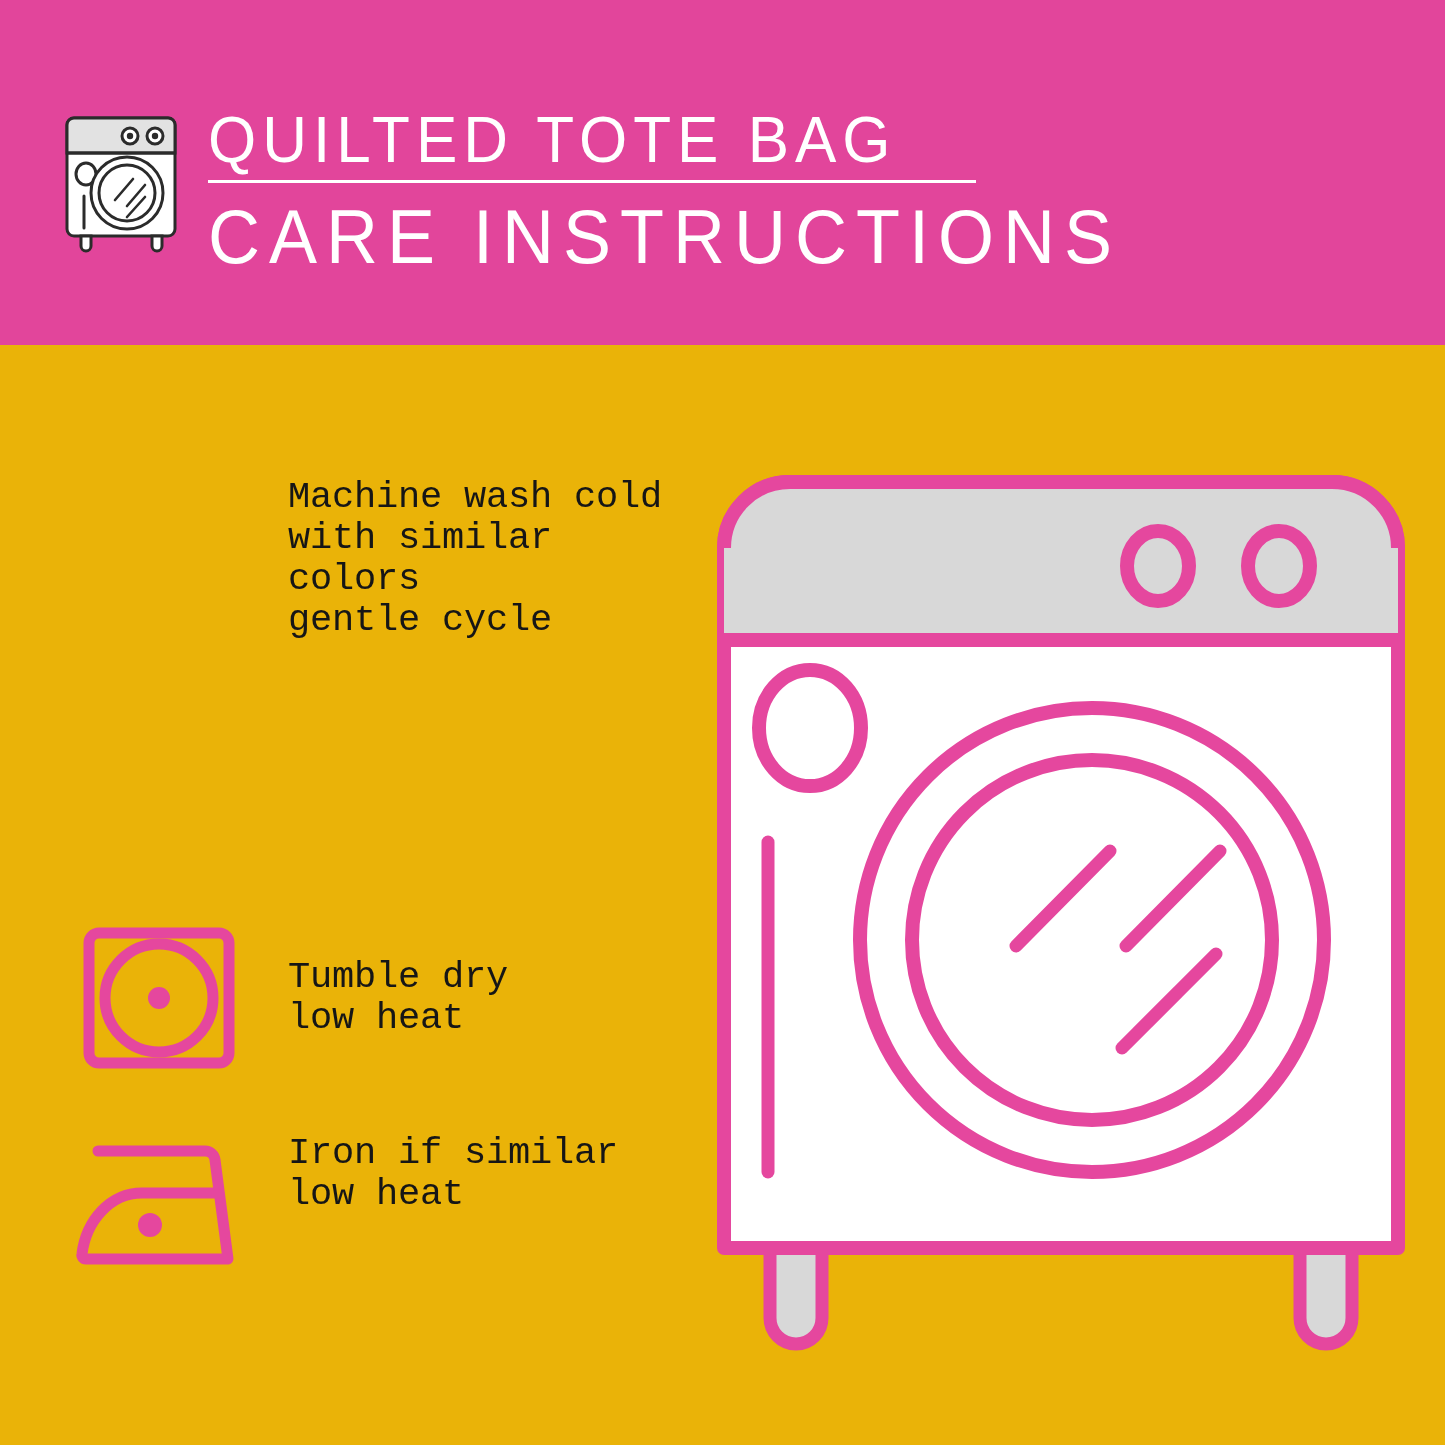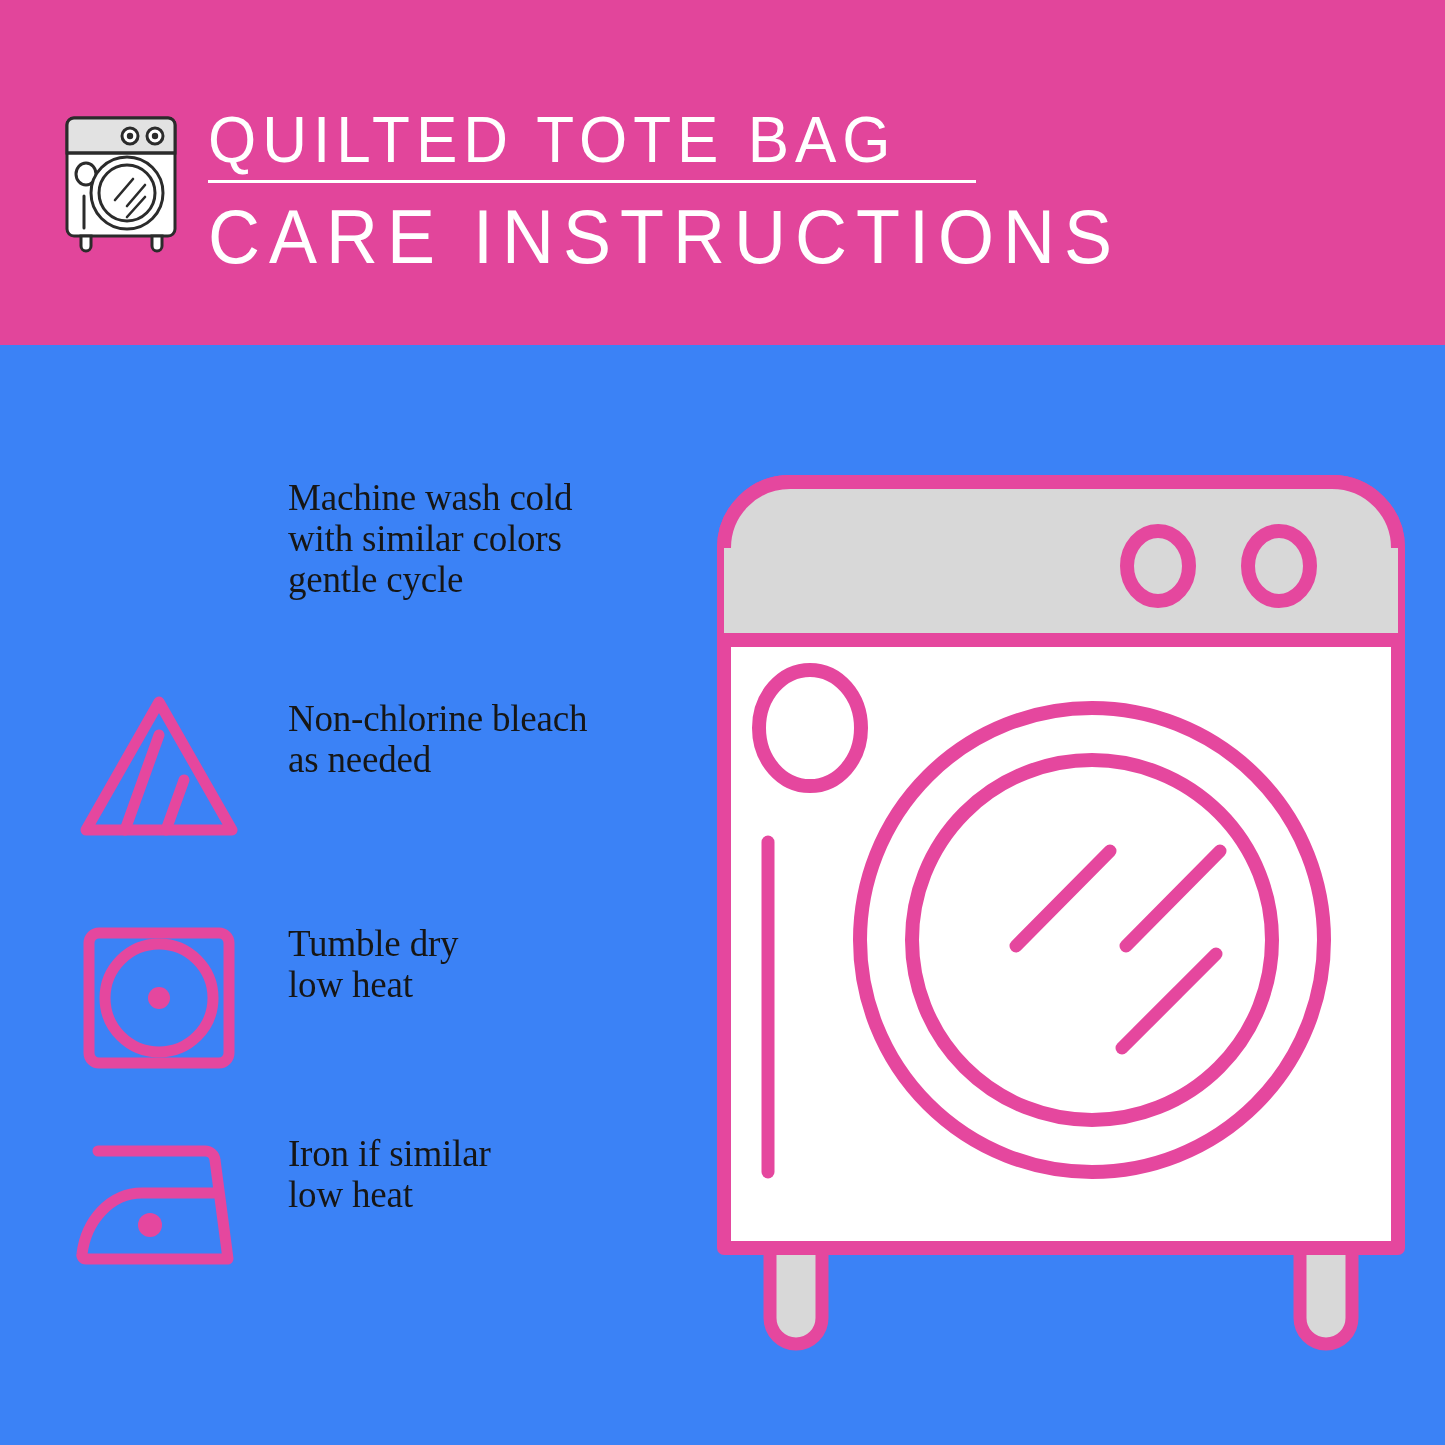--- a/index.html
+++ b/index.html
@@ -7,21 +7,21 @@
     padding: 0;
     background: #ffffff;
   }
   body {
     font-family: "Liberation Sans", sans-serif;
   }
   .page {
     position: relative;
     width: 1445px;
     height: 1445px;
-    background: #3b82f6;
+    background: #eab308;
     overflow: hidden;
   }
 
   
   .header {
     position: absolute;
     left: 0;
     top: 0;
     width: 1445px;
     height: 345px;
@@ -94,21 +94,21 @@
     left: 62px;
     top: 0;
     width: 195px;
     height: 165px;
   }
   .instr-text {
     position: absolute;
     left: 288px;
     top: 8px;
     width: 400px;
-    font-family: Liberation Serif, serif;
+    font-family: Liberation Mono, monospace;
     font-size: 37px;
     line-height: 41px;
     font-weight: 400;
     color: #161616;
     letter-spacing: -0.2px;
   }
   .instr-text.three-line { top: 2px; }
 
   
   .washer-illustration {
@@ -165,43 +165,30 @@
   </div>
 
   <div class="instructions">
 
     <div class="instr-row r0">
       <div class="instr-text three-line" style="white-space: pre-line;">Machine wash cold
 with similar colors
 gentle cycle</div>
     </div>
 
-    <div class="instr-row r1">
-      <div class="instr-symbol">
-        <svg width="195" height="165" viewBox="0 0 195 165">
-          <g fill="none" stroke="#e5479e" stroke-width="11" stroke-linecap="round" stroke-linejoin="round">
-            <path d="M97 12 L170 140 L24 140 Z"></path>
-            <line x1="97" y1="45" x2="63" y2="140"></line>
-            <line x1="122" y1="90" x2="104" y2="140"></line>
-          </g>
-        </svg>
-      </div>
-      <div class="instr-text" style="white-space: pre-line;">Non-chlorine bleach
-as needed</div>
-    </div>
 
     <div class="instr-row r2">
       <div class="instr-symbol">
         <svg width="195" height="165" viewBox="0 0 195 165">
           <rect x="27" y="18" width="140" height="130" rx="10" ry="10" fill="none" stroke="#e5479e" stroke-width="11"></rect>
           <circle cx="97" cy="83" r="54" fill="none" stroke="#e5479e" stroke-width="11"></circle>
           <circle cx="97" cy="83" r="11" fill="#e5479e"></circle>
         </svg>
       </div>
-      <div class="instr-text" style="white-space: pre-line;">Tumble dry
+      <div class="instr-text" style="white-space: pre-line; margin-top: 34px;">Tumble dry
 low heat</div>
     </div>
 
     <div class="instr-row r3">
       <div class="instr-symbol">
         <svg width="195" height="165" viewBox="0 0 195 165">
           <g fill="none" stroke="#e5479e" stroke-width="11" stroke-linecap="round" stroke-linejoin="round">
             <path d="M36 26 H143 a10 10 0 0 1 10 9 L166 134 H24
                      a4 4 0 0 1 -4 -5 C24 96 48 68 80 68 H156"></path>
           </g>

